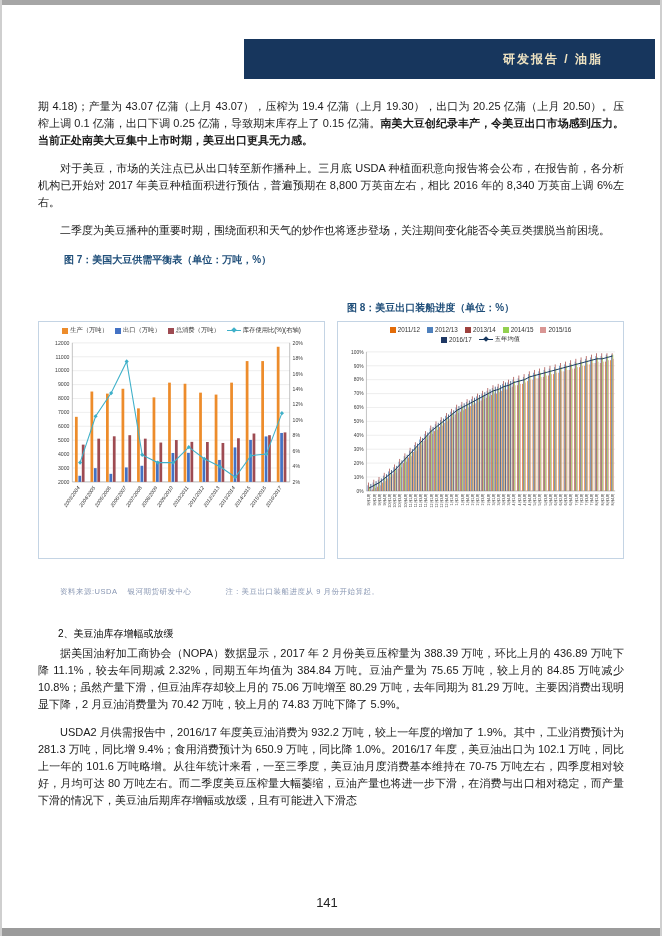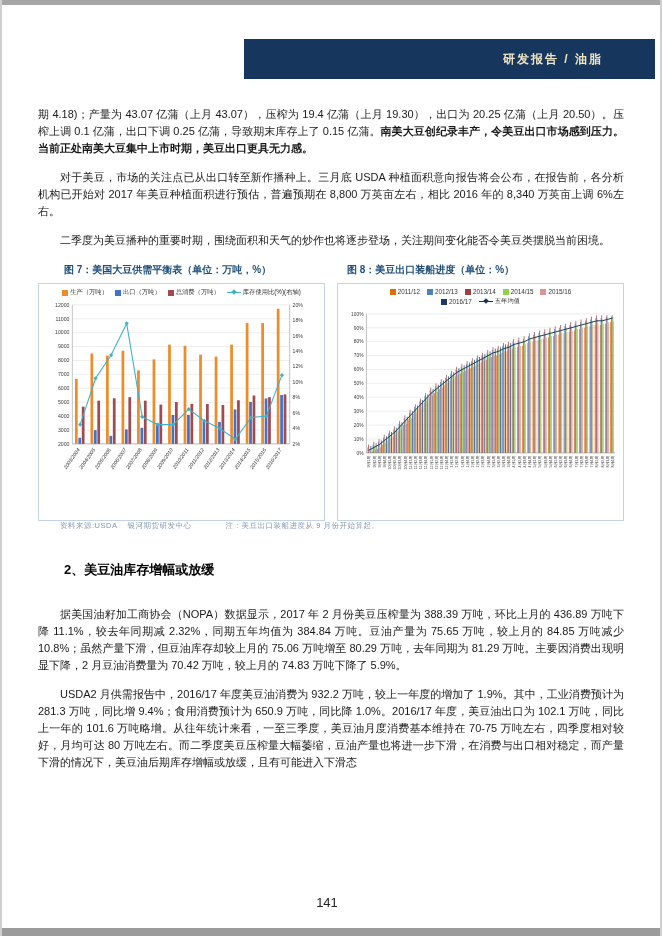--- a/index.html
+++ b/index.html
@@ -17,43 +17,43 @@
               display:flex;align-items:center;justify-content:flex-end;padding-right:52px;box-sizing:border-box;}
   .report-label{color:#EFE3C2;font-size:12px;font-weight:bold;letter-spacing:2px;}
   .logo{position:absolute;left:74px;top:3px;display:flex;align-items:flex-start;}
   .logo-cn{font-family:"Liberation Serif","DejaVu Serif",serif;font-size:24px;font-weight:bold;color:#17365D;letter-spacing:2px;line-height:1.25;}
   .logo-right{display:flex;flex-direction:column;margin-left:4px;margin-top:5px;}
   .logo-mark{width:5px;height:5px;background:#C00000;margin-bottom:2px;}
   .logo-en{font-size:6.5px;font-weight:bold;color:#17365D;letter-spacing:1px;line-height:1.25;}
 
   
   .content{position:absolute;top:94px;left:38px;width:586px;}
-  p.body{font-size:11px;line-height:17px;text-align:justify;margin:12px 0 11px;}
+  p.body{font-size:11px;line-height:17px;text-align:justify;margin:4px 0 11px;}
   p.indent{text-indent:2em;}
   .bold{font-weight:bold;}
 
   .fig-titles{display:flex;margin:14px 0 6px;}
   .fig-title{width:287px;font-size:10px;font-weight:bold;color:#1F4E79;box-sizing:border-box;}
   .fig-title.l{padding-left:26px;margin-right:12px;}
-  .fig-title.r{padding-left:10px;}
+  .fig-title.r{padding-left:10px;margin-top:48px;}
 
   .charts{display:flex;gap:12px;}
   .chart-box{width:287px;height:238px;border:1px solid #C4D4E4;box-sizing:border-box;
              padding:4px 2px 0;background:#fff;}
   .legend{display:flex;flex-wrap:wrap;justify-content:center;column-gap:7px;row-gap:2px;
           font-size:6.3px;color:#333;margin-bottom:2px;}
   .legend.narrow{max-width:205px;margin:0 auto 2px;}
   .legend-item{display:flex;align-items:center;gap:2px;}
   .legend-swatch{width:6px;height:6px;display:inline-block;}
   .legend-lineswatch{display:inline-block;width:14px;height:0;border-top:1.2px solid;position:relative;}
   .legend-lineswatch i{position:absolute;left:5px;top:-2.6px;width:4px;height:4px;transform:rotate(45deg);display:block;}
   svg.plot{display:block;width:100%;height:auto;}
 
-  .source-row{display:flex;gap:34px;font-size:7.5px;color:#8896B2;padding-left:22px;letter-spacing:0.5px;}
-  .section-heading{font-size:13px;font-weight:bold;color:#000;margin:30px 0 27px;text-indent:2em;}
+  .source-row{display:flex;gap:34px;font-size:7.5px;color:#8896B2;margin-top:28px;padding-left:22px;letter-spacing:0.5px;}
+  .section-heading{font-size:10px;font-weight:normal;color:#000;margin:30px 0 4px;text-indent:2em;}
   .page-number{position:absolute;bottom:26px;left:0;width:654px;text-align:center;font-size:13px;color:#222;}
 </style>
 </head>
 <body>
 
 <div class="page">
   <div class="edge top"></div>
   <div class="edge bottom"></div>
   <div class="edge side l"></div>
   <div class="edge side r"></div>

